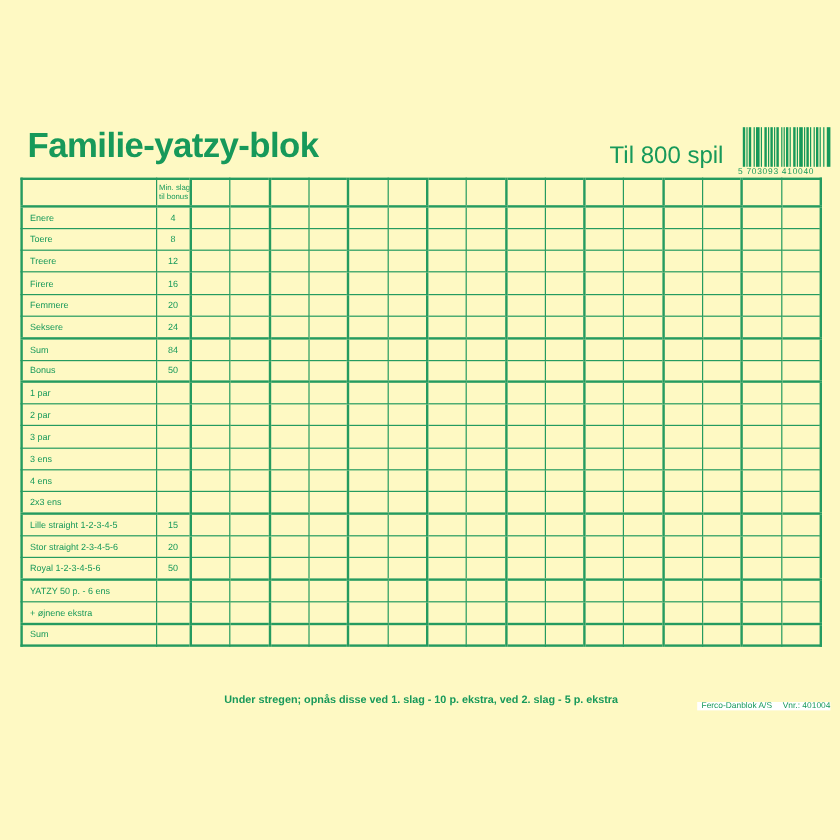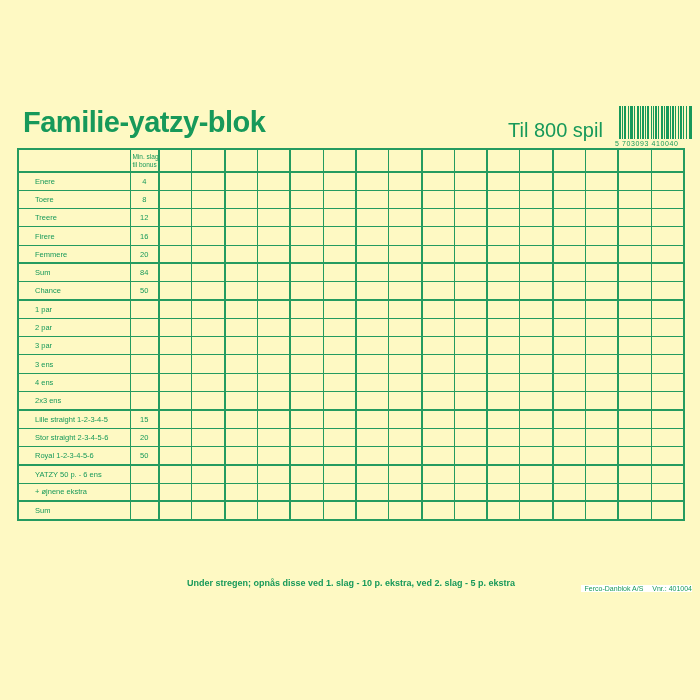--- a/index.html
+++ b/index.html
@@ -29,21 +29,21 @@
     position:absolute; left:17px; top:148px; width:668px;
     border-collapse:collapse; table-layout:fixed;
     border:2px solid var(--line);
   }
   .score-table td {
     border:1px solid var(--line); padding:0; box-sizing:border-box;
     color:var(--green); overflow:hidden; white-space:nowrap;
   }
   .score-table thead td { height:23px; border-bottom:2px solid var(--line); }
   .score-table tbody td { height:18.3px; }
-  td.label-cell { padding-left:16px; font-size:7.5px; text-align:left; }
+  td.label-cell { padding-left:6px; font-size:7.5px; text-align:left; }
   td.bonus-cell { font-size:7.5px; text-align:center; }
   td.bonus-head { font-size:6.5px; padding-left:2px; vertical-align:middle; }
   td.bonus-head div { line-height:8px; }
   tr.sep td { border-top:2px solid var(--line); }
   td.thickL { border-left:2px solid var(--line); }
   .footer-note {
     position:absolute; left:17px; top:578px; width:668px; text-align:center;
     font-size:9px; font-weight:bold; color:var(--green); white-space:nowrap;
   }
   .publisher-line {
@@ -257,20 +257,40 @@
           <td class="score-cell"></td>
           <td class="thickL score-cell"></td>
           <td class="score-cell"></td>
           <td class="thickL score-cell"></td>
           <td class="score-cell"></td>
           <td class="thickL score-cell"></td>
           <td class="score-cell"></td>
           <td class="thickL score-cell"></td>
           <td class="score-cell"></td>
         </tr>
+        <tr>
+          <td class="label-cell">Seksere</td>
+          <td class="bonus-cell">24</td>
+          <td class="thickL score-cell"></td>
+          <td class="score-cell"></td>
+          <td class="thickL score-cell"></td>
+          <td class="score-cell"></td>
+          <td class="thickL score-cell"></td>
+          <td class="score-cell"></td>
+          <td class="thickL score-cell"></td>
+          <td class="score-cell"></td>
+          <td class="thickL score-cell"></td>
+          <td class="score-cell"></td>
+          <td class="thickL score-cell"></td>
+          <td class="score-cell"></td>
+          <td class="thickL score-cell"></td>
+          <td class="score-cell"></td>
+          <td class="thickL score-cell"></td>
+          <td class="score-cell"></td>
+        </tr>
         <tr class="sep">
           <td class="label-cell">Sum</td>
           <td class="bonus-cell">84</td>
           <td class="thickL score-cell"></td>
           <td class="score-cell"></td>
           <td class="thickL score-cell"></td>
           <td class="score-cell"></td>
           <td class="thickL score-cell"></td>
           <td class="score-cell"></td>
           <td class="thickL score-cell"></td>
@@ -278,21 +298,21 @@
           <td class="thickL score-cell"></td>
           <td class="score-cell"></td>
           <td class="thickL score-cell"></td>
           <td class="score-cell"></td>
           <td class="thickL score-cell"></td>
           <td class="score-cell"></td>
           <td class="thickL score-cell"></td>
           <td class="score-cell"></td>
         </tr>
         <tr>
-          <td class="label-cell">Chance</td>
+          <td class="label-cell">Bonus</td>
           <td class="bonus-cell">50</td>
           <td class="thickL score-cell"></td>
           <td class="score-cell"></td>
           <td class="thickL score-cell"></td>
           <td class="score-cell"></td>
           <td class="thickL score-cell"></td>
           <td class="score-cell"></td>
           <td class="thickL score-cell"></td>
           <td class="score-cell"></td>
           <td class="thickL score-cell"></td>

